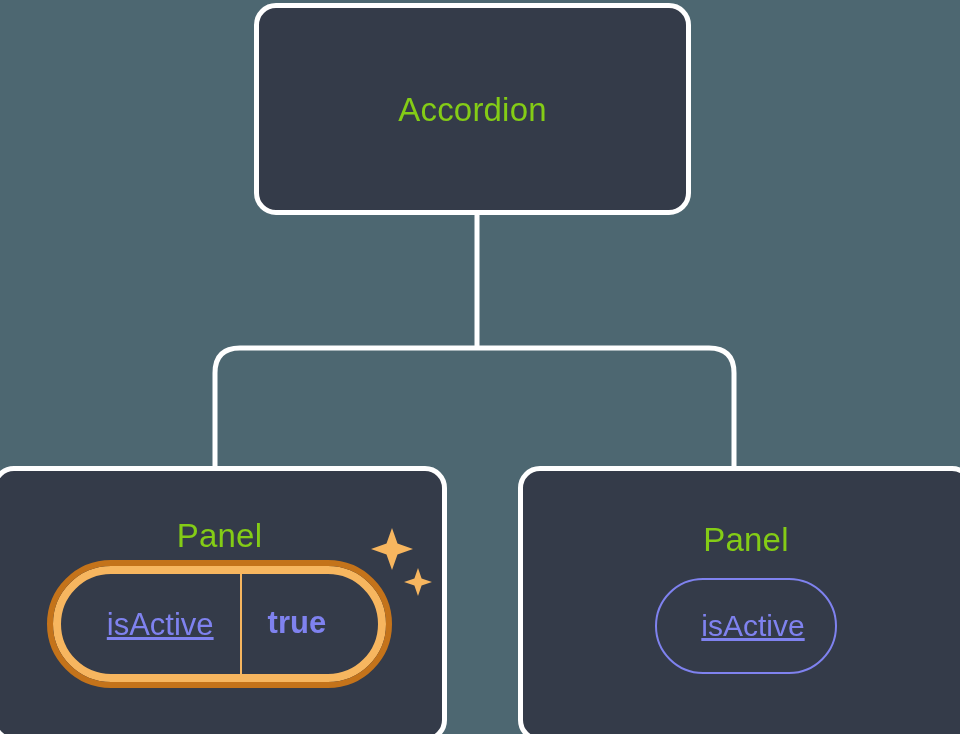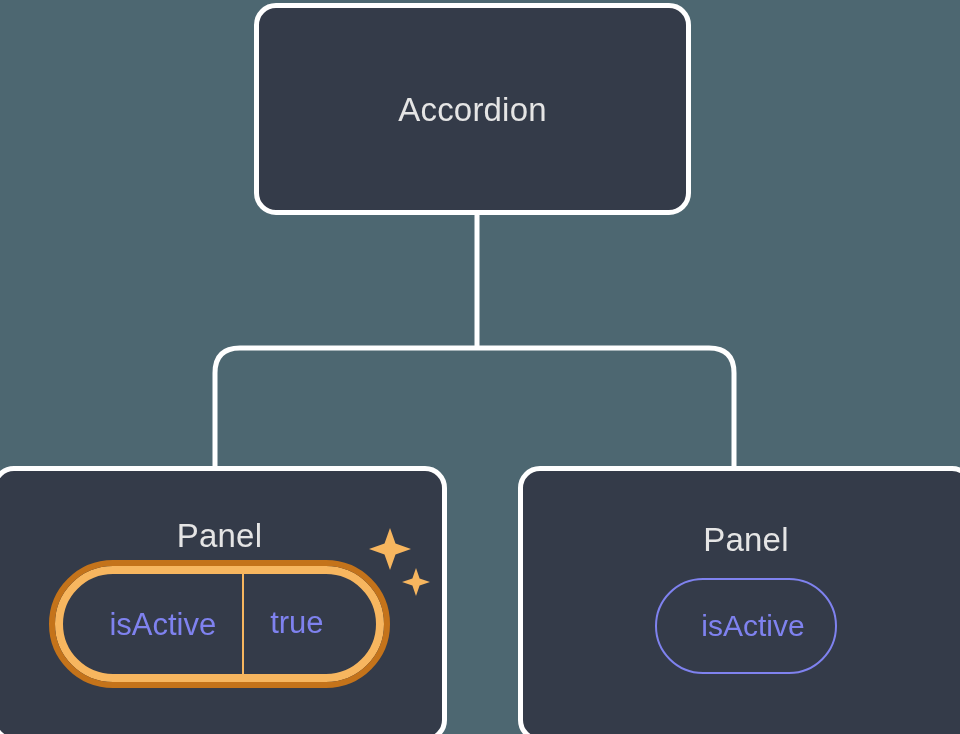--- a/index.html
+++ b/index.html
@@ -34,21 +34,21 @@
     position: absolute;
     box-sizing: border-box;
     background: #343b49;
     border: 5px solid #ffffff;
     border-radius: 22px;
     display: flex;
     flex-direction: column;
     align-items: center;
   }
   .node-title {
-    color: #e5e5e5;
+    color: #84cc16;
     font-size: 33px;
     line-height: 1;
     letter-spacing: 0.2px;
     white-space: nowrap;
   }
 
   #node-root {
     left: 254px;
     top: 3px;
     width: 437px;
@@ -89,20 +89,21 @@
     display: flex;
     align-items: center;
     justify-content: center;
     color: #7f82ef;
     font-size: 30px;
     line-height: 1;
     white-space: nowrap;
   }
   .pill-key {
     padding: 0 30px 0 44px;
+    text-decoration: underline;
   }
   .pill-val {
     padding: 0 44px 0 30px;
     border-left: 2px solid #7f82ef;
   }
 
   
   .pill-wrap.highlighted {
     margin-top: 14px;
   }
@@ -117,21 +118,21 @@
   .pill.highlight .pill-cell {
     color: #7f82ef;
     font-size: 31px;
   }
   .pill.highlight .pill-key {
     padding: 0 26px 0 46px;
   }
   .pill.highlight .pill-val {
     padding: 0 52px 4px 26px;
     border-left: 2px solid #f7b65f;
-    font-weight: normal;
+    font-weight: bold;
   }
 
   
   .sparkles {
     position: absolute;
     right: -48px;
     top: -40px;
     width: 64px;
     height: 78px;
     pointer-events: none;

